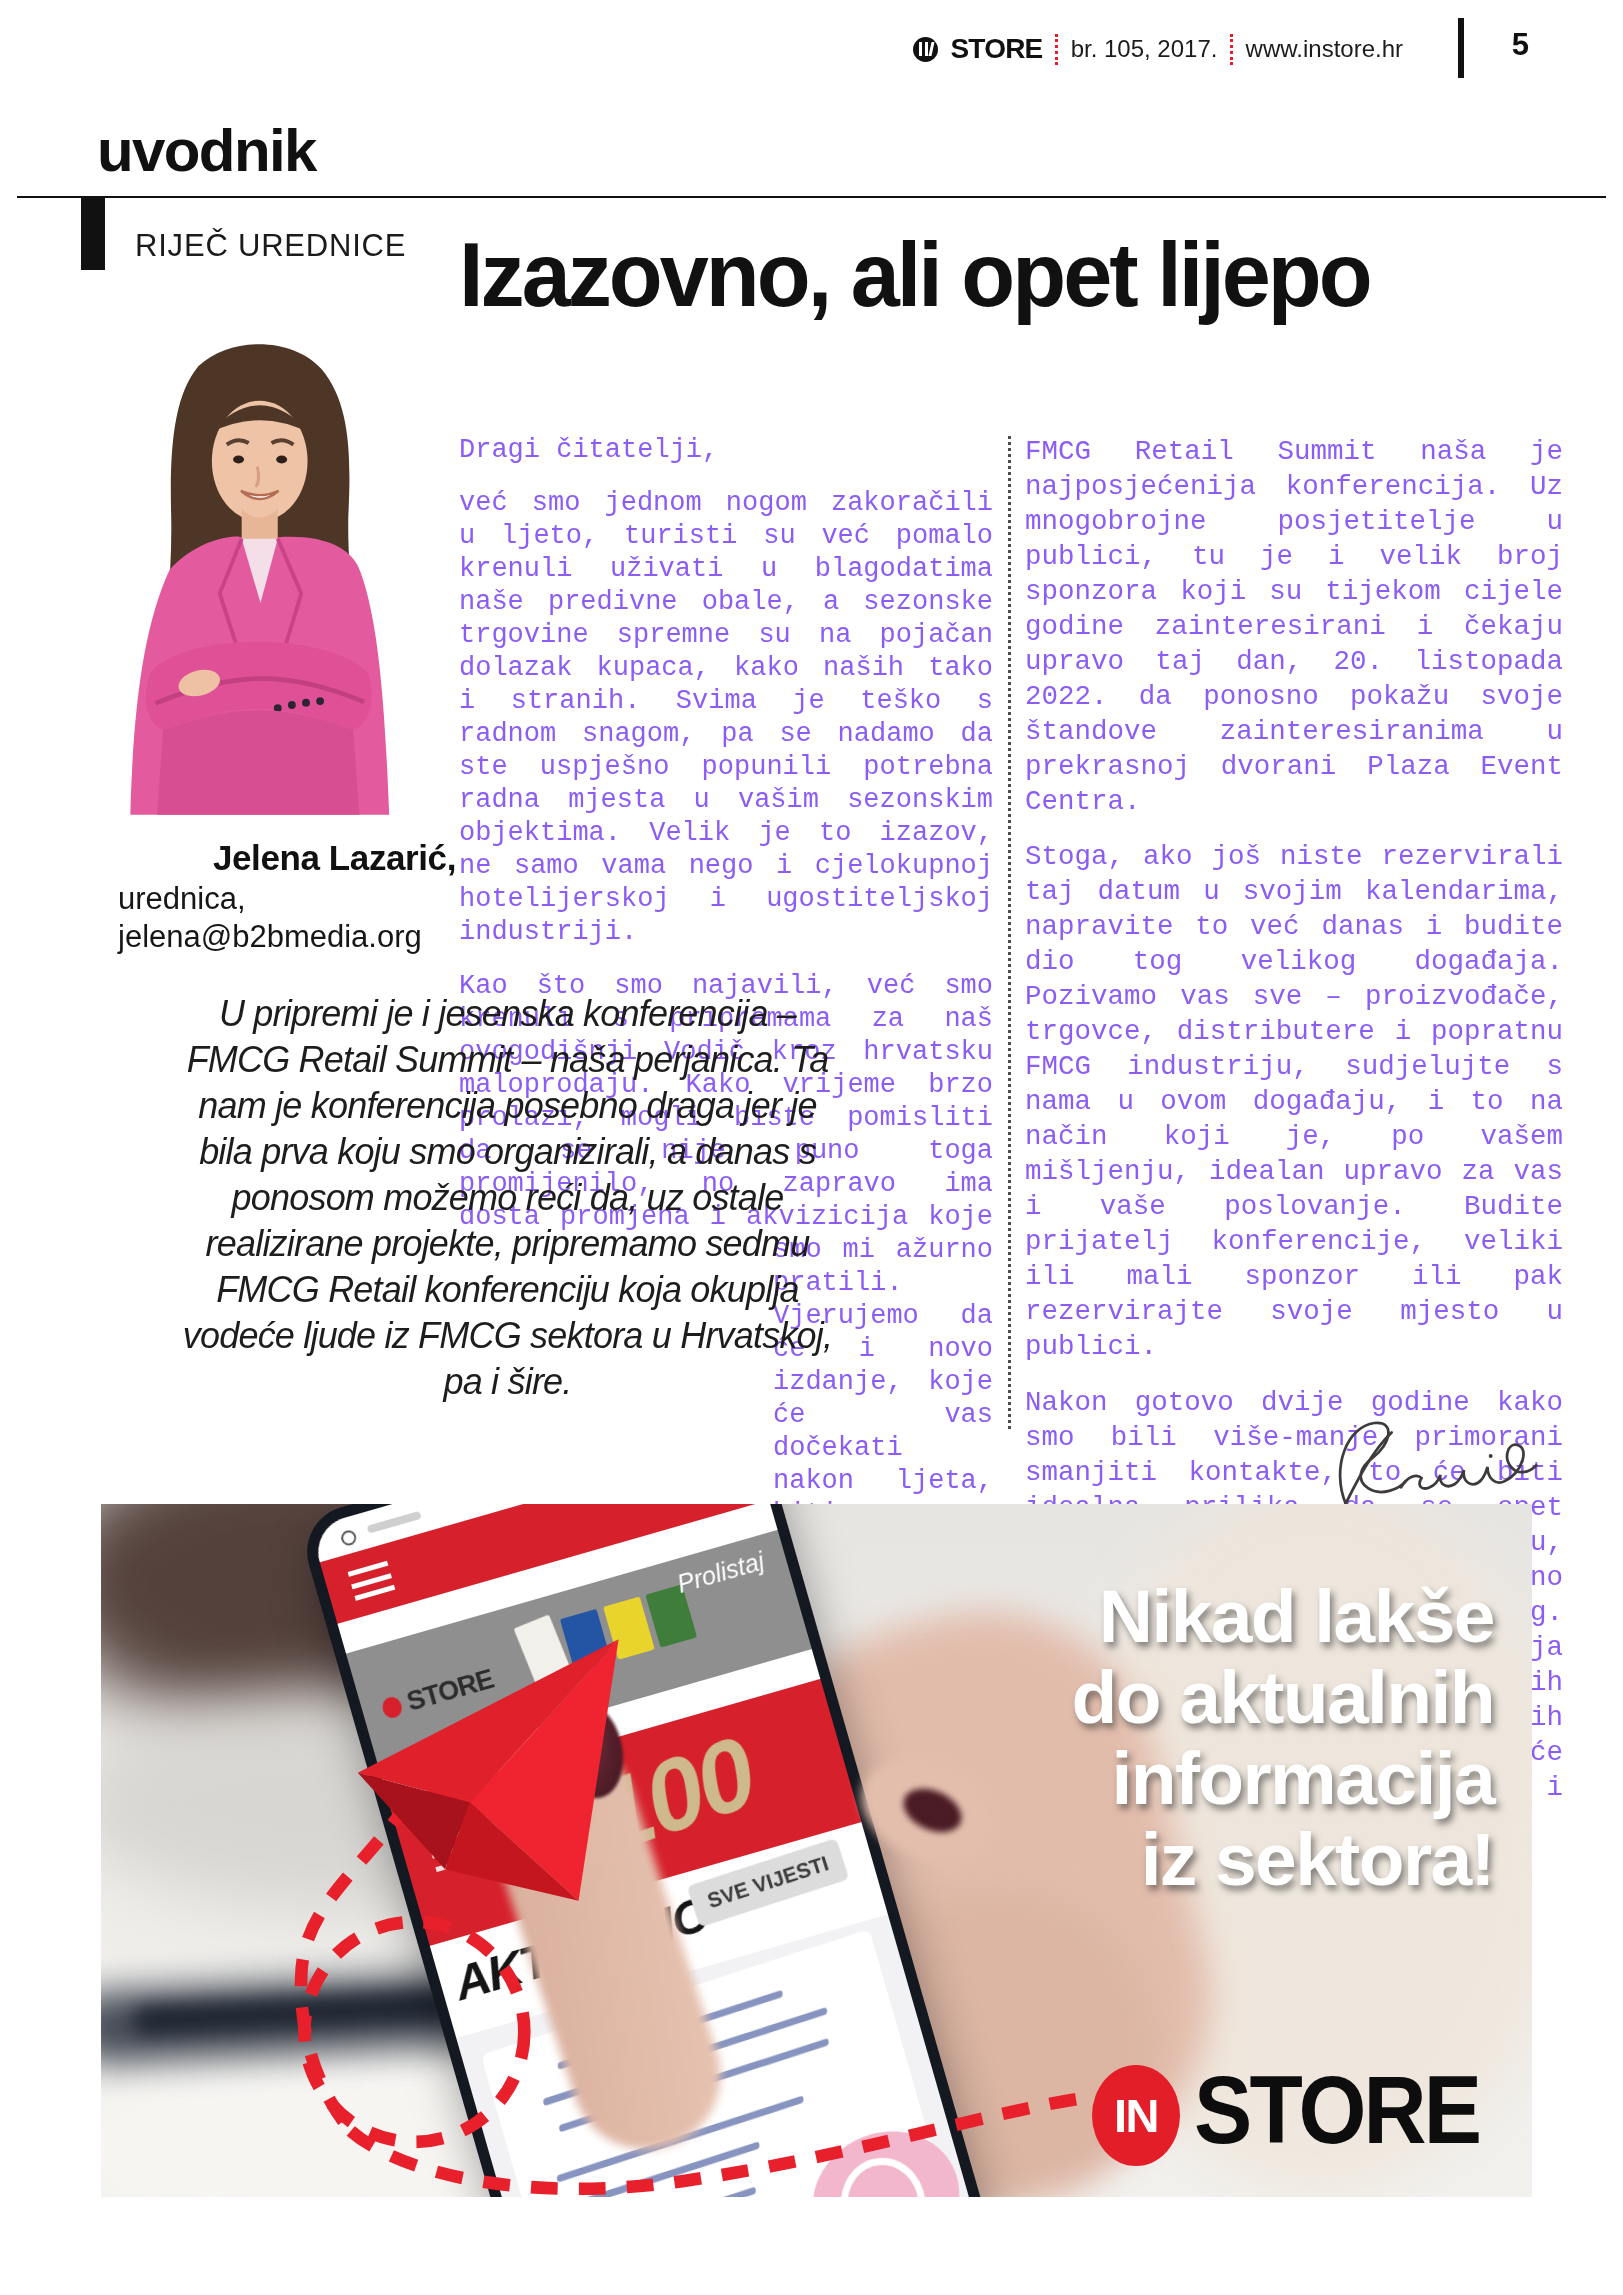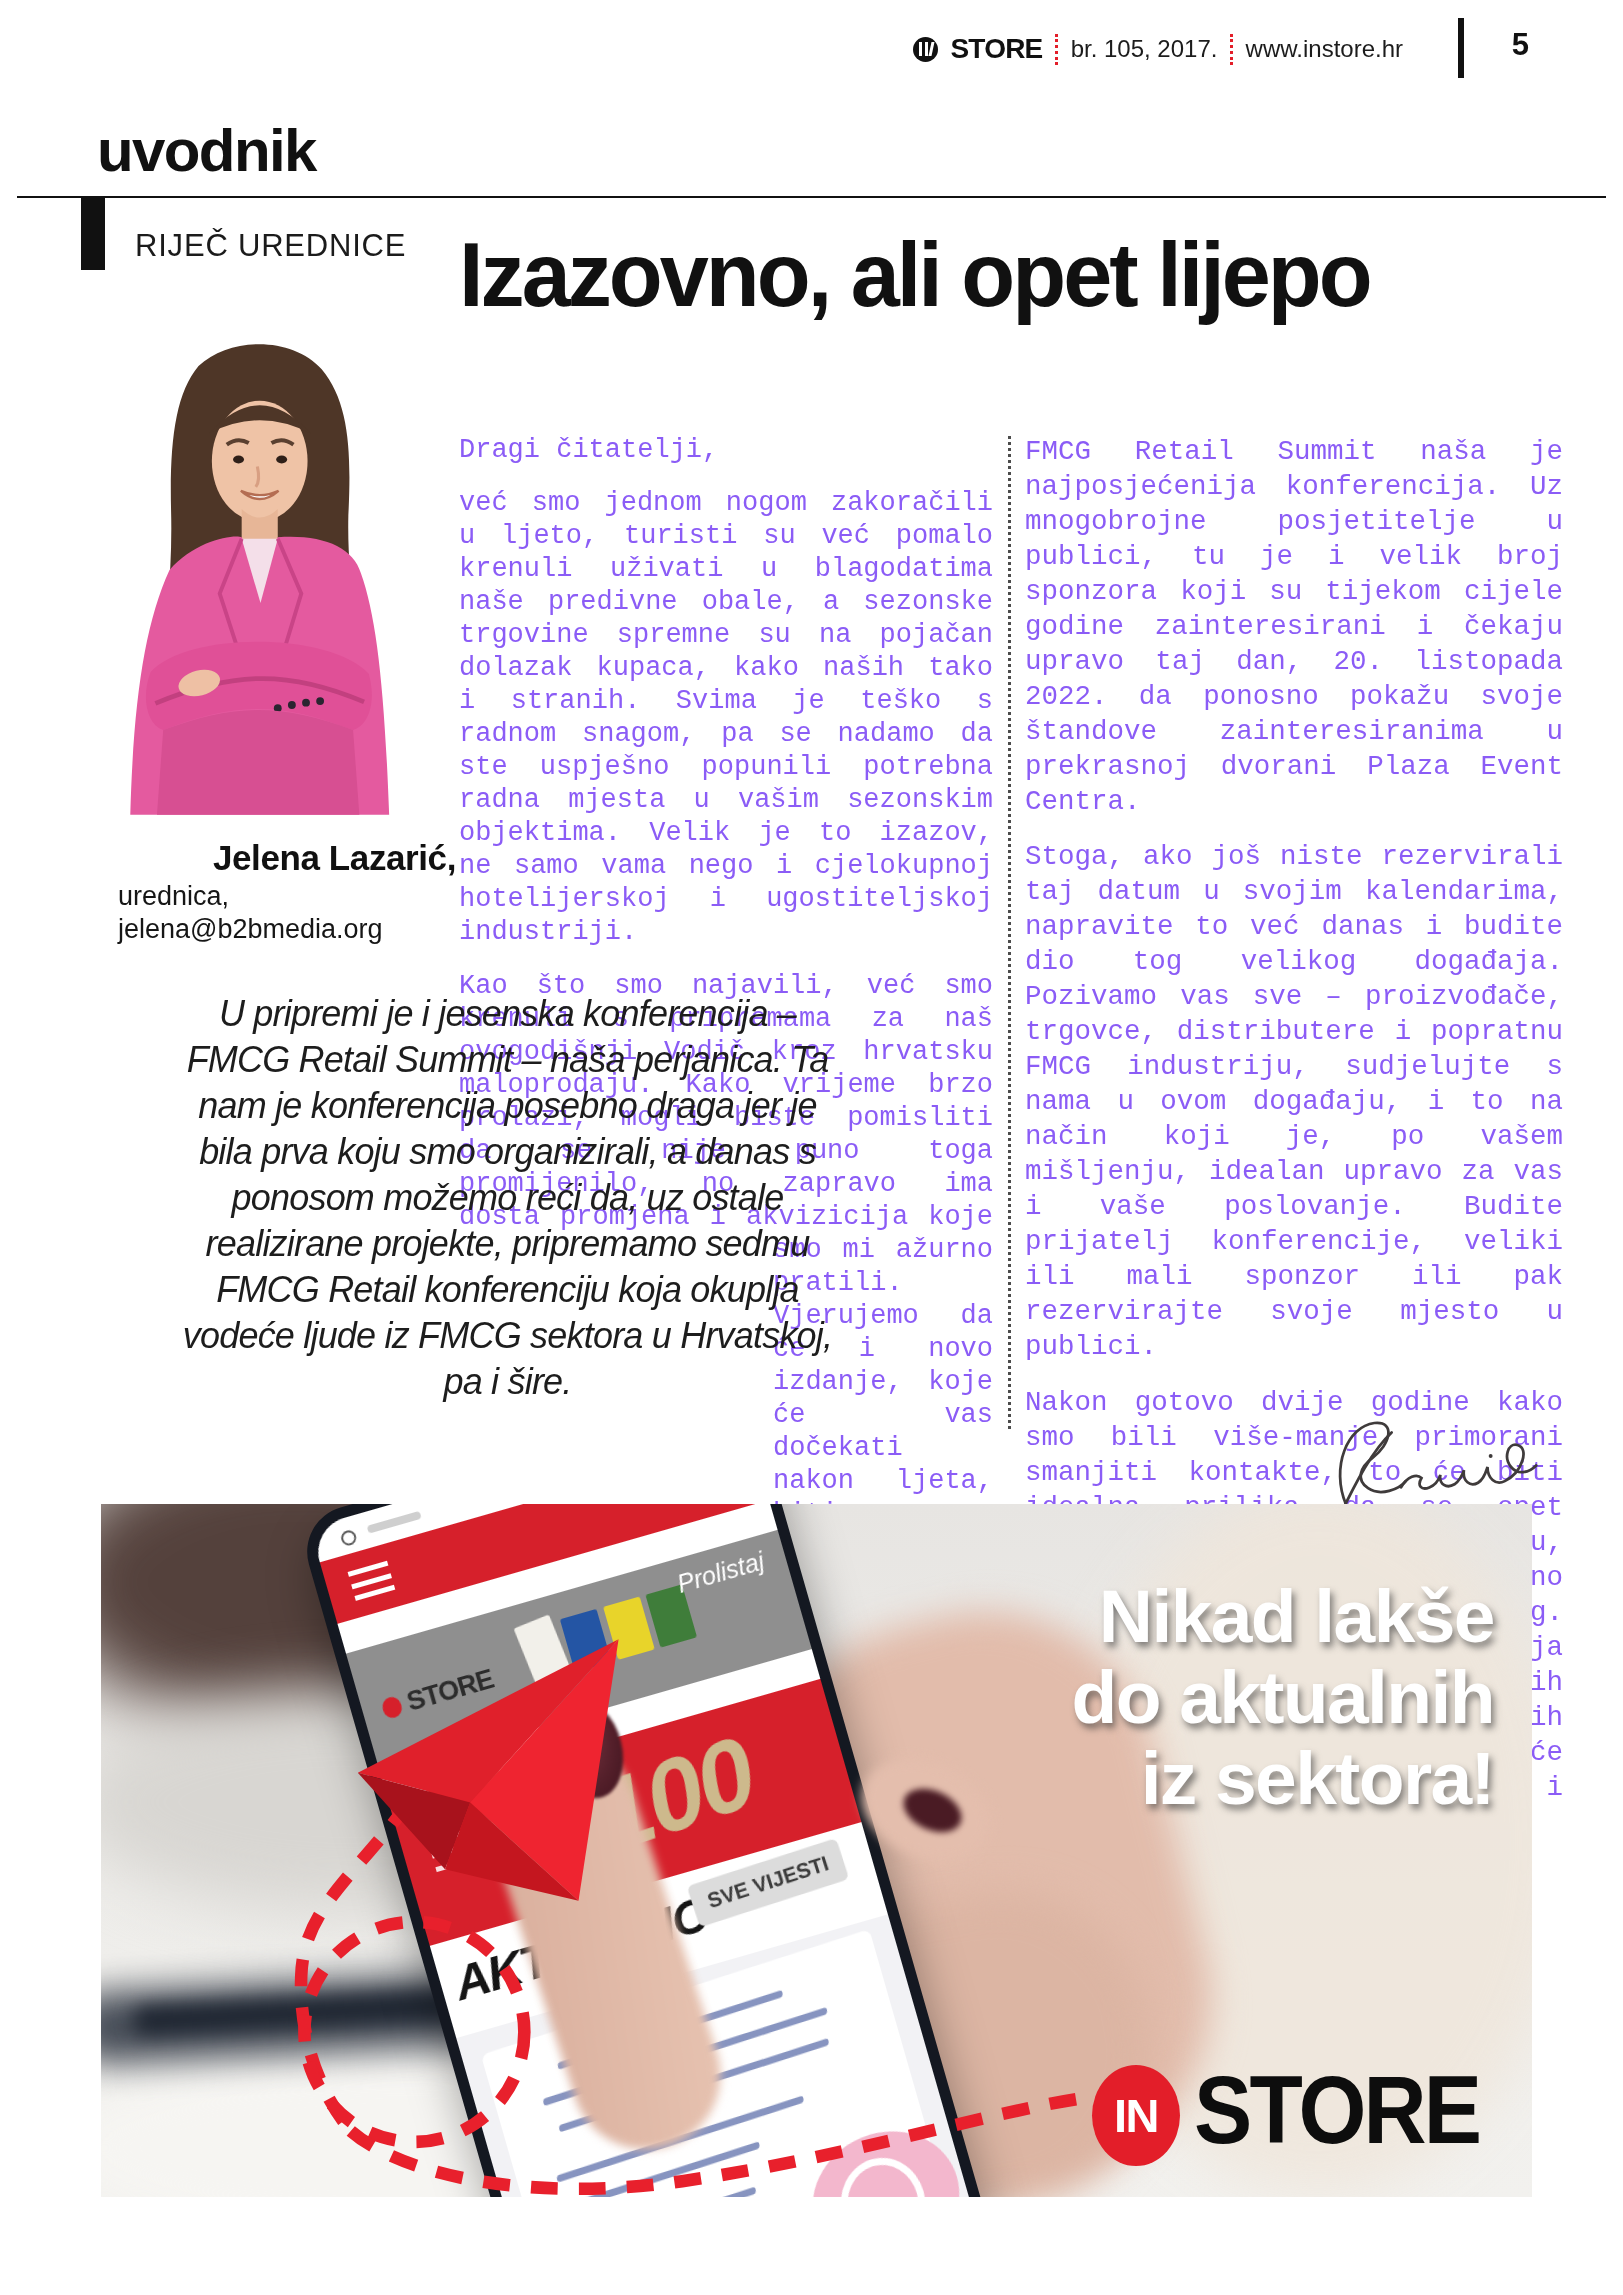--- a/index.html
+++ b/index.html
@@ -25,21 +25,21 @@
   .rule{position:absolute;left:17.3px;top:196px;width:1589px;height:2.4px;background:#111;}
   .kick-bar{position:absolute;left:81px;top:198px;width:23.6px;height:72px;background:#111;}
   .kicker{position:absolute;left:135px;top:228px;font-size:31px;letter-spacing:0.8px;color:#1b1b1b;}
   .headline{position:absolute;left:459px;top:229px;width:1115px;font-size:91px;font-weight:bold;
             letter-spacing:-3.1px;line-height:1;transform:scaleX(.97);transform-origin:left;white-space:nowrap;}
 
   
   .portrait{position:absolute;left:124px;top:333px;width:273px;height:482px;}
   .caption{position:absolute;left:118px;top:837px;width:338px;line-height:1.22;}
   .caption .nm{font-size:35px;font-weight:bold;letter-spacing:-0.4px;text-align:right;}
-  .caption .rl,.caption .em{font-size:27px;color:#161616;}
+  .caption .rl,.caption .em{font-size:31px;color:#161616;}
 
   
   .col{position:absolute;top:434px;font-family:Liberation Mono, monospace;color:#8b5cf6;
        text-align:justify;}
   .col p{margin:0 0 20.4px 0;}
   .colmid{left:459px;width:534px;font-size:27px;line-height:33px;}
   .colright{left:1025px;width:538px;font-size:27.5px;line-height:35px;}
   .quote-spacer{float:left;width:314px;height:424px;}
   .divider{position:absolute;left:1008px;top:436px;height:993px;border-left:3.1px dotted #4c4c4c;}
   .pullquote{position:absolute;left:179px;top:991px;width:657px;text-align:center;
@@ -289,20 +289,21 @@
     <svg class="plane" width="1431" height="693" viewBox="0 0 1822 882">
       <polygon points="659,172 327,342 470,380" fill="#e0202b"></polygon>
       <polygon points="327,342 470,380 438,465" fill="#a8121c"></polygon>
       <polygon points="659,172 470,380 608,505" fill="#ef2430"></polygon>
       <polygon points="470,380 438,465 608,505" fill="#c4161f"></polygon>
     </svg>
 
     <div class="ad-head">
       <div>Nikad lakše</div>
       <div>do aktualnih</div>
+      <div>informacija</div>
       <div>iz sektora!</div>
     </div>
 
     <div class="ad-logo">
       <span class="oval">IN</span>
       <span class="word">STORE</span>
     </div>
   </div>
 
 </div>

